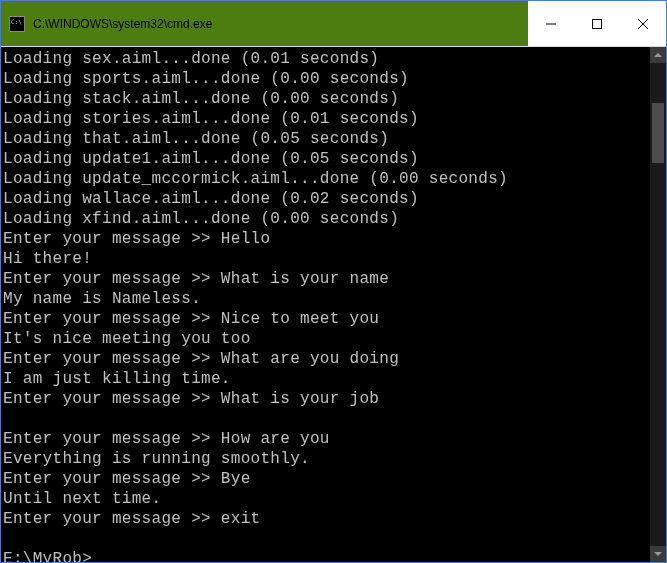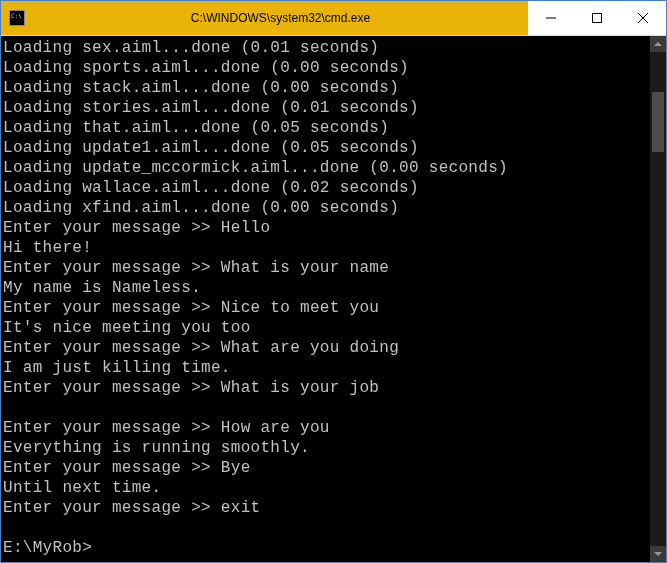--- a/index.html
+++ b/index.html
@@ -12,27 +12,26 @@
     }
     .window {
       width: 667px;
       height: 563px;
       border: 1px solid #4a7fc4;
       display: flex;
       flex-direction: column;
       background: #fff;
     }
     .titlebar {
-      height: 35px;
-      background: #eab308;
+      height: 46px;
+      background: #4d7c0f;
       display: flex;
       align-items: center;
       border-bottom: 1px solid #ddd;
       flex-shrink: 0;
-      text-align: center;
     }
     .titlebar-icon {
       width: 16px;
       height: 16px;
       margin: 0 6px 0 8px;
       background: #000;
       border: 1px solid #888;
       position: relative;
       display: flex;
       align-items: center;

